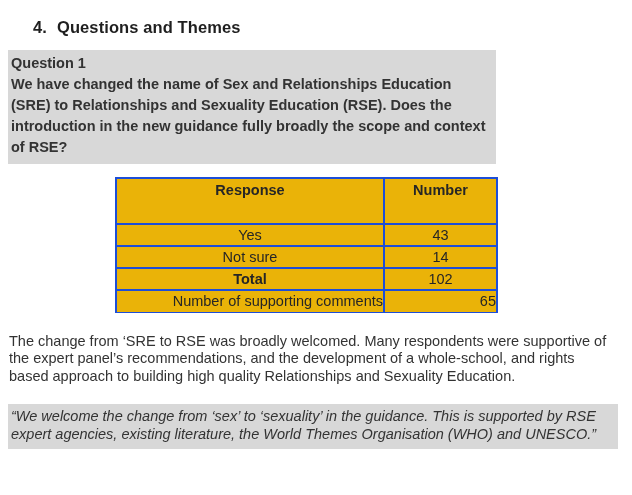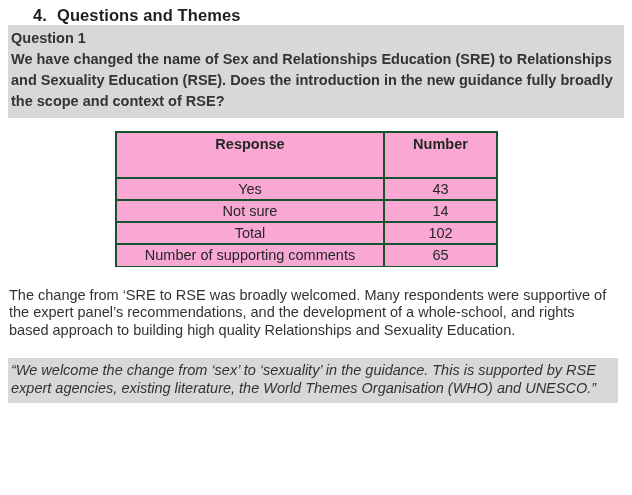--- a/index.html
+++ b/index.html
@@ -7,65 +7,66 @@
   body {
     width: 632px;
     height: 495px;
     overflow: hidden;
     font-family: "Liberation Sans", "DejaVu Sans", sans-serif;
     color: #2e2e2e;
   }
   .page {
     width: 632px;
     height: 495px;
-    padding: 4px 14px 0 8px;
+    padding: 16px 14px 0 8px;
     background: #ffffff;
   }
   .doc-heading {
     margin: 2px 0 0 25px;
     font-size: 16.5px;
     font-weight: bold;
     color: #1f1f1f;
     letter-spacing: 0.1px;
   }
   .doc-heading .h-num { display: inline-block; margin-right: 10px; }
   .question-block {
+    margin-top: 13px;
     background: #d8d8d8;
     padding: 3px 6px 6px 3px;
     font-weight: bold;
     font-size: 14.5px;
     line-height: 21px;
     color: #333333;
-    width: 616px;
+    width: 488px;
   }
   .results-table {
     border-collapse: collapse;
     margin: 13px 0 0 107px;
     background: #d8d8d8;
     font-size: 14.5px;
     color: #262626;
   }
   .results-table th, .results-table td {
-    border: 2px solid #14532d;
-    background: #f9a8d4;
+    border: 2px solid #1d4ed8;
+    background: #eab308;
     text-align: center;
     padding: 0;
   }
   .results-table th {
     width: 268px;
     height: 46px;
     vertical-align: top;
     padding-top: 3px;
     font-weight: bold;
     font-size: 14.5px;
   }
   .results-table th.num-col { width: 113px; }
   .results-table td { height: 22px; font-weight: normal; }
-  .results-table tr.bold-row td.resp { font-weight: normal; border-radius: 8px; }
-  .results-table tr.thin td { border-bottom-width: 1px; }
+  .results-table tr.bold-row td.resp { font-weight: bold; }
+  .results-table tr.thin td { border-bottom-width: 1px; text-align: right; }
   .body-paragraph {
     margin: 20px 6px 0 1px;
     font-size: 14.5px;
     line-height: 17.6px;
     color: #333333;
     width: 608px;
   }
   .quote-block {
     margin-top: 19px;
     background: #d8d8d8;

